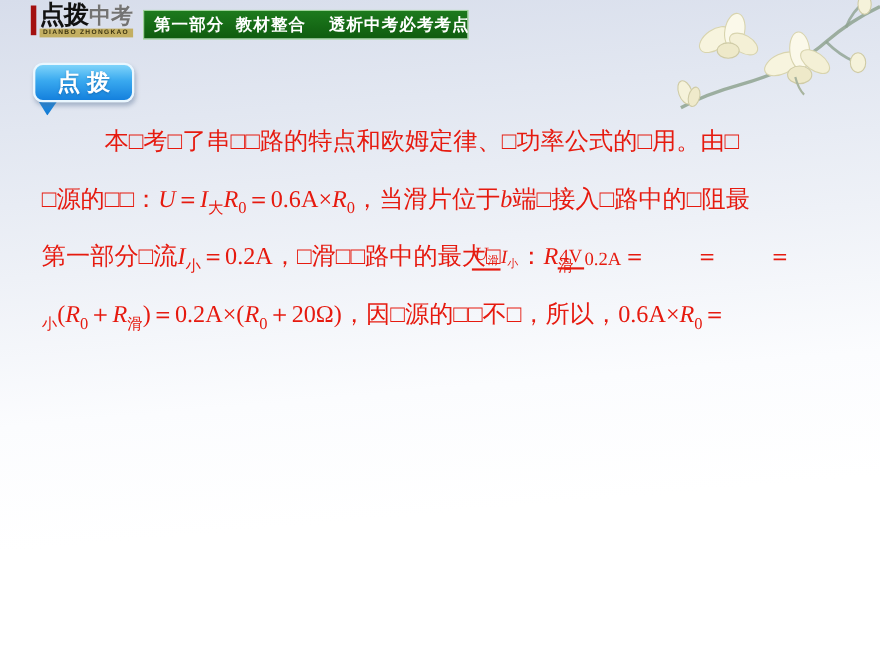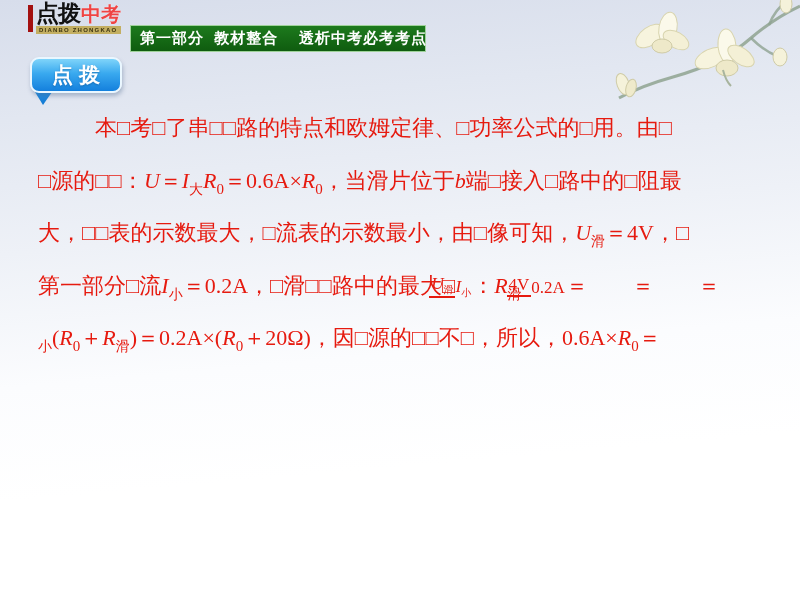--- a/index.html
+++ b/index.html
@@ -5,28 +5,28 @@
   html,body{margin:0;padding:0;}
   body{width:800px;height:600px;overflow:hidden;position:relative;
        font-family:"Liberation Sans",sans-serif;
        background:linear-gradient(175deg,#d7ddeb 0%,#e2e7f1 18%,#eef1f7 38%,#fbfcfe 58%,#ffffff 75%);}
   
   .logo{position:absolute;left:28px;top:2px;width:104px;height:34px;display:flex;align-items:flex-start;}
   .logo-bar{width:5px;height:27px;background:#a31010;margin-top:3px;}
   .logo-main{margin-left:3px;display:flex;flex-direction:column;}
   .logo-row{display:flex;align-items:baseline;line-height:1;}
   .logo-black{font-size:23px;font-weight:bold;color:#111;font-family:"Liberation Serif",serif;letter-spacing:-1px;}
-  .logo-red{font-size:20px;font-weight:bold;color:#ef4444;margin-left:1px;text-shadow:0 0 1px #fff;}
+  .logo-red{font-size:20px;font-weight:bold;color:#737373;margin-left:1px;text-shadow:0 0 1px #fff;}
   .logo-sub{margin-top:1px;background:#c3af62;color:#3c3410;font-size:6px;letter-spacing:1.2px;
             padding:1px 3px;line-height:1;white-space:nowrap;font-weight:bold;}
   
   .section-bar{position:absolute;left:130px;top:9px;width:296px;height:27px;
                background:linear-gradient(180deg,#1d7a1d,#0f5c0f);
                border:1px solid #9fd29a;box-sizing:border-box;
-               display:flex;align-items:center;padding-left:9px;margin-top:16px;}
+               display:flex;align-items:center;padding-left:9px;}
   .section-bar span{color:#fff;font-size:15px;font-weight:bold;letter-spacing:1px;white-space:pre;}
   
   .magnolia{position:absolute;right:0;top:0;width:245px;height:115px;pointer-events:none;}
   
   .badge{position:absolute;left:30px;top:57px;width:92px;height:36px;
          background:linear-gradient(180deg,#7fd4fa 0%,#39a9ef 45%,#1480dd 100%);
          border:2px solid #eaf7ff;border-radius:9px;box-sizing:border-box;
          box-shadow:1px 3px 4px rgba(60,90,130,.35);
          display:flex;align-items:center;justify-content:center;z-index:3;}
   .badge-label{color:#fff;font-size:21px;font-weight:bold;letter-spacing:6px;text-indent:6px;
@@ -103,21 +103,20 @@
 </div>
 
 <div class="badge">
   <span class="badge-label">点拨</span>
 </div>
 <div class="badge-tail"></div>
 
 <div class="body-text" id="body-text">
     <div class="line indent"><span class="sg-t">本□考□了串□□路的特点和欧姆定律、□功率公式的□用。由□</span></div>
     <div class="line"><span class="sg-t">□源的□□：</span><span class="sg-v">U</span><span class="sg-m">＝</span><span class="sg-v">I</span><span class="sg-cs">大</span><span class="sg-v">R</span><span class="sg-s">0</span><span class="sg-m">＝0.6A×</span><span class="sg-v">R</span><span class="sg-s">0</span><span class="sg-t">，当滑片位于</span><span class="sg-v">b</span><span class="sg-t">端□接入□路中的□阻最</span></div>
-    <div class="line"><span class="sg-t">大，□□表的示数最大，□流表的示数最小，由□像可知，</span><span class="sg-v">U</span><span class="sg-cs">滑</span><span class="sg-m">＝4V</span><span class="sg-t">，□</span></div>
     <div class="line"><span class="sg-t">第一部分□流</span><span class="sg-v">I</span><span class="sg-cs">小</span><span class="sg-m">＝0.2A</span><span class="sg-t">，□滑□□路中的最大□</span><span class="frac overlap">
         <span class="num"><span class="sg-v">U</span><span class="sg-cs">滑</span></span>
         <span class="den"><span class="sg-v">I</span><span class="sg-cs">小</span></span>
       </span><span class="sg-t">：</span><span class="sg-v">R</span><span class="sg-cs tuck">滑</span><span class="frac">
         <span class="num"><span class="sg-m">4V</span></span>
         <span class="den"><span class="sg-m">0.2A</span></span>
       </span><span class="sg-m">＝</span><span class="sg-t">　　</span><span class="sg-m">＝</span><span class="sg-t">　　</span><span class="sg-m">＝</span></div>
     <div class="line"><span class="sg-cs">小</span><span class="sg-m">(</span><span class="sg-v">R</span><span class="sg-s">0</span><span class="sg-m">＋</span><span class="sg-v">R</span><span class="sg-cs">滑</span><span class="sg-m">)＝0.2A×(</span><span class="sg-v">R</span><span class="sg-s">0</span><span class="sg-m">＋20Ω)</span><span class="sg-t">，因□源的□□不□，所以，</span><span class="sg-m">0.6A×</span><span class="sg-v">R</span><span class="sg-s">0</span><span class="sg-m">＝</span></div>
   </div>
 

